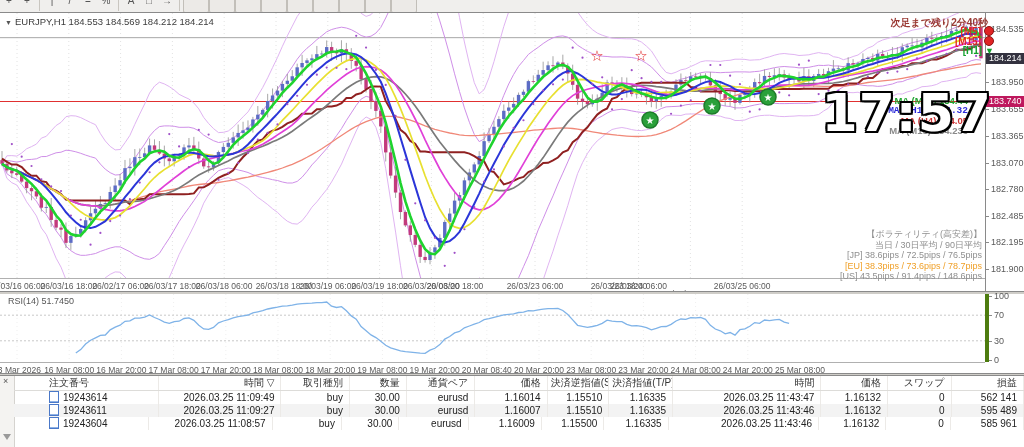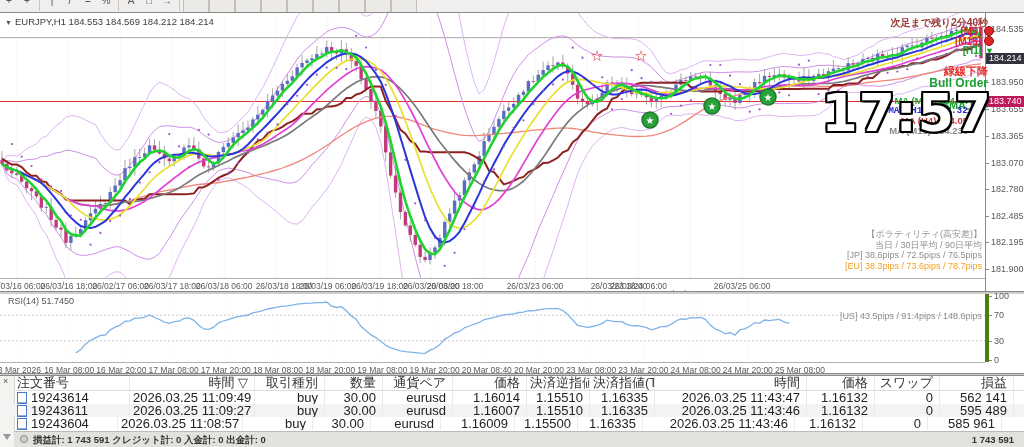--- a/index.html
+++ b/index.html
@@ -57,21 +57,21 @@
   #rsi-axis{position:absolute;left:985px;top:0;width:39px;height:68px;border-left:4px solid #4d7c0f;}
   #rsi-label{position:absolute;left:8px;top:2px;font-size:9px;color:#555;z-index:2;}
   #rsi-xaxis{position:absolute;left:0;top:362px;width:985px;height:13px;background:#fff;border-top:1px solid #b0b0b0;}
 
   
   #terminal{position:absolute;left:0;top:375px;width:1024px;height:72px;background:#fff;border-top:1px solid #8a8a8a;}
   #term-strip{position:absolute;left:0;top:0;width:14px;height:72px;background:#f4f3f1;border-right:1px solid #d5d3cf;}
   #term-close{position:absolute;left:3px;top:1px;font-size:9px;color:#555;cursor:pointer;line-height:9px;}
   #term-scroll{position:absolute;left:3px;top:58px;width:0;height:0;border-left:4px solid transparent;border-right:4px solid transparent;border-top:6px solid #9a9a9a;}
   #orders{position:absolute;left:14px;top:0;width:1010px;}
-  .trow{display:flex;height:13px;line-height:13px;font-size:13px;color:#222;}
+  .trow{display:flex;height:13px;line-height:13px;font-size:10px;color:#222;padding-left:32px;}
   .trow.head{color:#333;border-bottom:1px solid #dddcd9;height:14px;line-height:14px;}
   .trow.alt{background:#f3f3f3;}
   .tcell{padding:0 6px 0 3px;text-align:right;overflow:hidden;white-space:nowrap;border-right:1px solid #eceae7;box-sizing:border-box;}
   .tcell.first{text-align:left;}
   .doc-ic{display:inline-block;width:8px;height:10px;background:#fff;border:1px solid #4a78c8;margin-right:4px;vertical-align:-2px;
     box-shadow:inset 0 -2px 0 -1px #8fb2e6, inset 0 -5px 0 -4px #8fb2e6;}
   #summary-bar{position:absolute;left:14px;top:55px;width:1010px;height:15px;background:#e3e1de;border-top:1px solid #bdbbb7;
     font-size:9.5px;font-weight:bold;color:#333;line-height:15px;}
   #summary-ic{display:inline-block;width:6px;height:6px;border:1px solid #8a8a8a;border-radius:50%;background:#d0d0d0;margin:0 5px 0 6px;vertical-align:0px;}
   #summary-total{position:absolute;right:10px;top:0;font-weight:bold;}
@@ -632,39 +632,34 @@
       <span class="caret">▼</span><span>EURJPY,H1  184.553 184.569 184.212 184.214</span>
     </div>
 
     <div id="countdown">次足まで残り2分40秒</div>
     <div id="signal-list">
         <div class="sig-row sig-red"><span>[M5]</span><span class="bear-ic"></span></div>
         <div class="sig-row sig-red"><span>[M15]</span><span class="bear-ic"></span></div>
         <div class="sig-row sig-green"><span>[H1]</span><span class="bull-ic">▼</span></div>
       </div>
 
-    <div id="trend-notes">
-      <div class="n0">緑線下降</div>
-      <div class="n1">Bull Order</div>
-      <div class="n2">75MA上昇</div>
-    </div>
 
     <div id="ma-list">
         <div class="ma-row" style="color: rgb(31, 163, 47);">MA (M15) 184.44</div>
         <div class="ma-row" style="color: rgb(42, 42, 216); font-family: Liberation Mono, monospace;">MA (H1) 184.32</div>
         <div class="ma-row" style="color: rgb(204, 52, 52);">MA (H4) 184.05</div>
         <div class="ma-row" style="color: rgb(138, 138, 138);">MA (M15) 184.233</div>
       </div>
     <div id="clock">17:57</div>
     <div id="vol-panel">
         <div style="color: rgb(143, 143, 143);">【ボラティリティ(高安差)】</div>
         <div style="color: rgb(143, 143, 143);">当日 / 30日平均 / 90日平均</div>
         <div style="color: rgb(143, 143, 143);">[JP] 38.6pips / 72.5pips / 76.5pips</div>
         <div style="color: rgb(240, 160, 40);">[EU] 38.3pips / 73.6pips / 78.7pips</div>
-        <div style="color: rgb(143, 143, 143); margin-top: 40px;">[US] 43.5pips / 91.4pips / 148.6pips</div>
+        <div style="color: rgb(143, 143, 143);">[US] 43.5pips / 91.4pips / 148.6pips</div>
       </div>
 
     <div id="price-axis">
         <div class="ax-lbl" style="top: 11px;">184.535</div>
         <div class="ax-lbl" style="top: 64.352px;">183.950</div>
         <div class="ax-lbl" style="top: 91.256px;">183.655</div>
         <div class="ax-lbl" style="top: 117.704px;">183.365</div>
         <div class="ax-lbl" style="top: 144.608px;">183.070</div>
         <div class="ax-lbl" style="top: 171.056px;">182.780</div>
         <div class="ax-lbl" style="top: 197.96px;">182.485</div>
@@ -800,18 +795,14 @@
           <div class="tcell" style="width: 70px;">eurusd</div>
           <div class="tcell" style="width: 74px;">1.16009</div>
           <div class="tcell" style="width: 63px;">1.15500</div>
           <div class="tcell" style="width: 65px;">1.16335</div>
           <div class="tcell" style="width: 152px;">2026.03.25 11:43:46</div>
           <div class="tcell" style="width: 68px;">1.16132</div>
           <div class="tcell" style="width: 65px;">0</div>
           <div class="tcell" style="width: 74px;">585 961</div>
         </div>
       </div>
-    <div id="summary-bar">
-      <span id="summary-ic"></span><span>損益計: 1 743 591  クレジット計: 0  入金計: 0  出金計: 0</span>
-      <span id="summary-total">1 743 591</span>
-    </div>
   </div>
 </div>
 
 </body></html>

